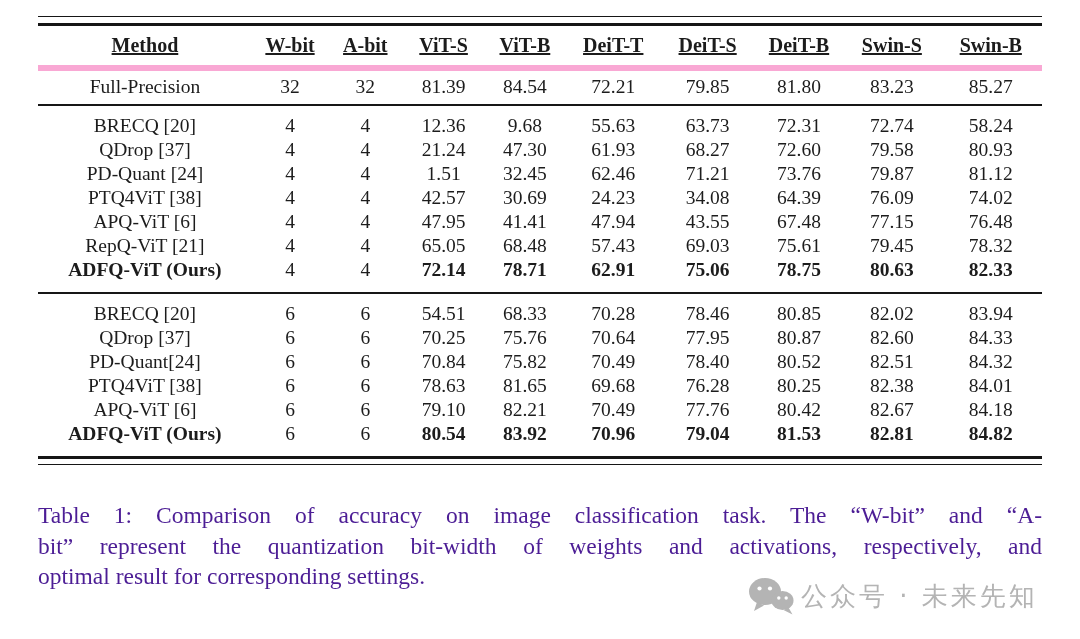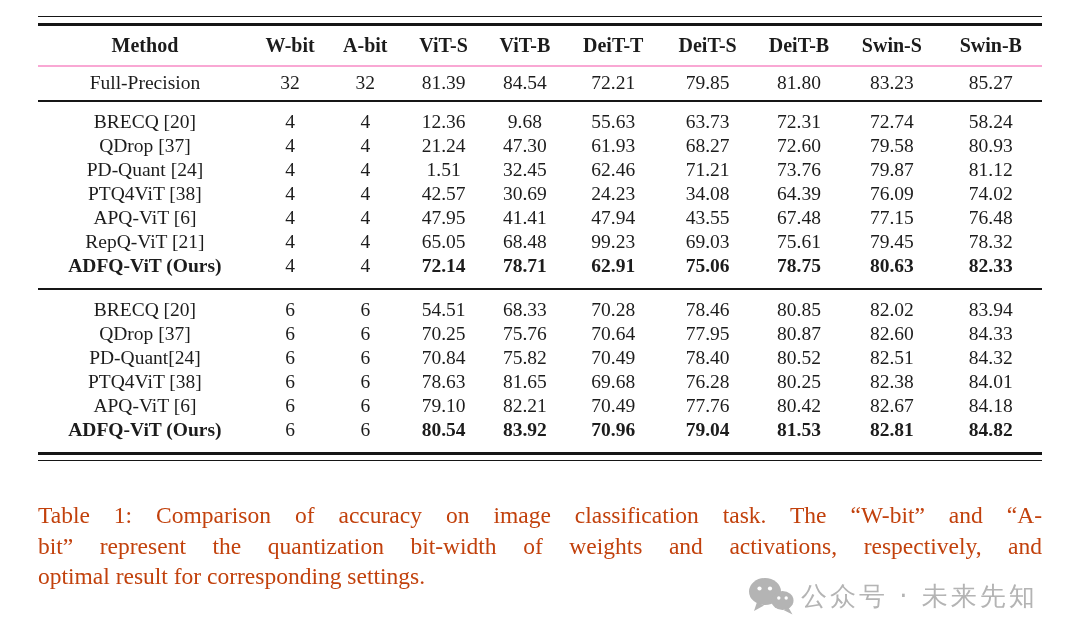--- a/index.html
+++ b/index.html
@@ -22,36 +22,36 @@
   th:nth-child(2),  td:nth-child(2)  { width: 7.6%; }
   th:nth-child(3),  td:nth-child(3)  { width: 7.4%; }
   th:nth-child(4),  td:nth-child(4)  { width: 8.2%; }
   th:nth-child(5),  td:nth-child(5)  { width: 8.0%; }
   th:nth-child(6),  td:nth-child(6)  { width: 9.6%; }
   th:nth-child(7),  td:nth-child(7)  { width: 9.2%; }
   th:nth-child(8),  td:nth-child(8)  { width: 9.0%; }
   th:nth-child(9),  td:nth-child(9)  { width: 9.5%; margin-top: 46px; }
   th:nth-child(10), td:nth-child(10) { width: 10.2%; }
 
-  thead { border-bottom: 2px solid #f9a8d4; }
+  thead { border-bottom: 6px solid #f9a8d4; text-decoration: underline; }
   thead th { font-weight: 700; font-size: 20px; line-height: 26px; padding: 6px 0 7px; }
 
   tbody { border-bottom: 2px solid #161616; }
   tbody:last-child { border-bottom: none; }
 
   tbody.fp td { line-height: 26px; padding: 3px 0 4px; }
 
   tbody.section td { line-height: 24px; }
   tbody.section tr:first-child td { padding-top: 8px; }
   tbody.section tr:last-child td  { padding-bottom: 10px; }
 
   td.b { font-weight: 700; }
 
   
-  .caption { position: absolute; left: 38px; top: 500px; width: 1004px; color: #c2410c; }
+  .caption { position: absolute; left: 38px; top: 500px; width: 1004px; color: #4c1d95; }
   .cap-line { font-size: 23.5px; line-height: 30.6px; text-align: justify; text-align-last: justify; }
   .cap-line:last-child { text-align: left; text-align-last: left; }
 
   
   .watermark { position: absolute; left: 748px; top: 576px; display: flex; align-items: center;
                gap: 7px; color: #b4b4b4; z-index: 5; pointer-events: none; }
   .watermark .wm-text { font-family: "DejaVu Sans", "Liberation Sans", sans-serif;
                         font-size: 26px; letter-spacing: 3px; white-space: nowrap; }
   .watermark svg { display: block; }
 </style>
@@ -153,21 +153,21 @@
             <td>67.48</td>
             <td>77.15</td>
             <td>76.48</td>
           </tr>
           <tr>
             <td>RepQ-ViT [21]</td>
             <td>4</td>
             <td>4</td>
             <td>65.05</td>
             <td>68.48</td>
-            <td>99.23</td>
+            <td>57.43</td>
             <td>69.03</td>
             <td>75.61</td>
             <td>79.45</td>
             <td>78.32</td>
           </tr>
           <tr>
             <td class="b">ADFQ-ViT (Ours)</td>
             <td>4</td>
             <td>4</td>
             <td class="b">72.14</td>

